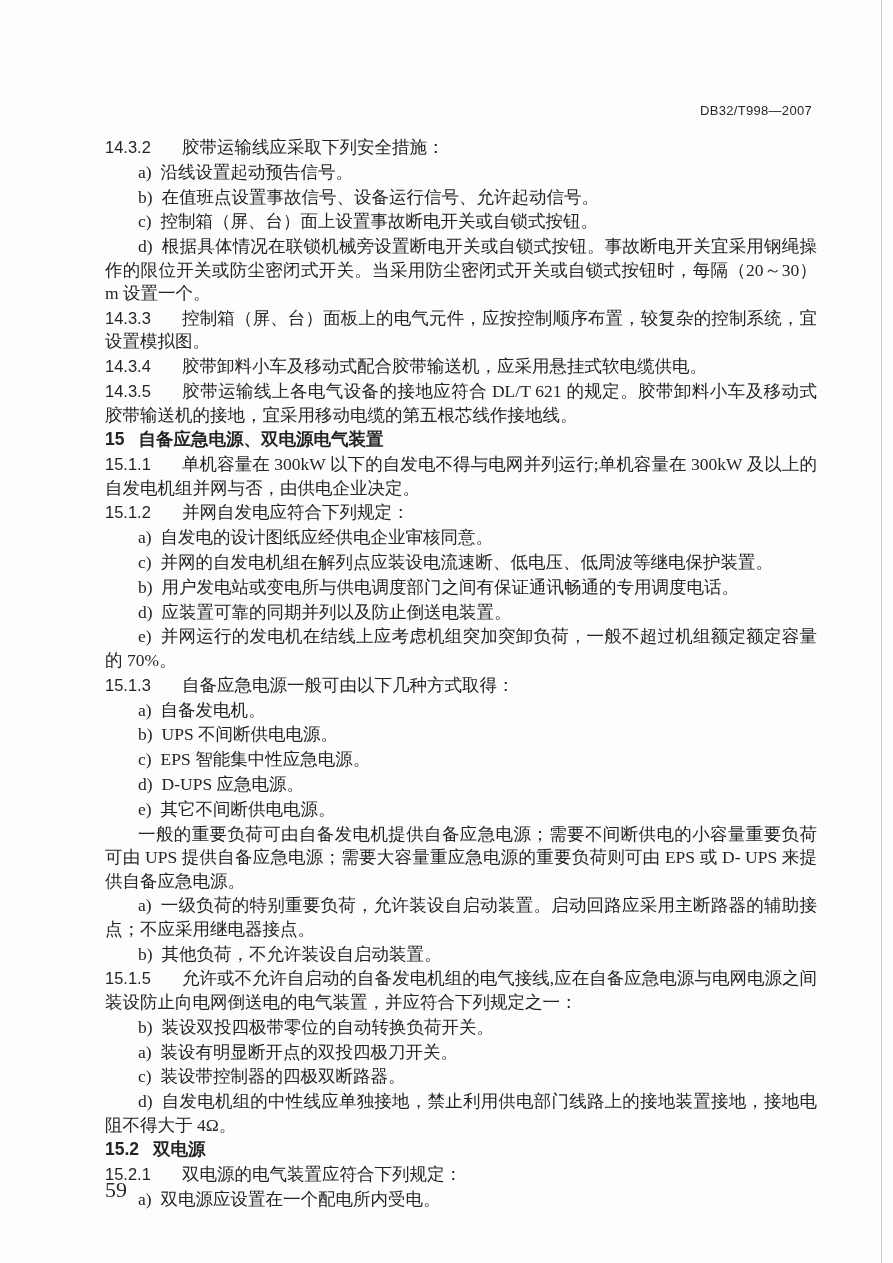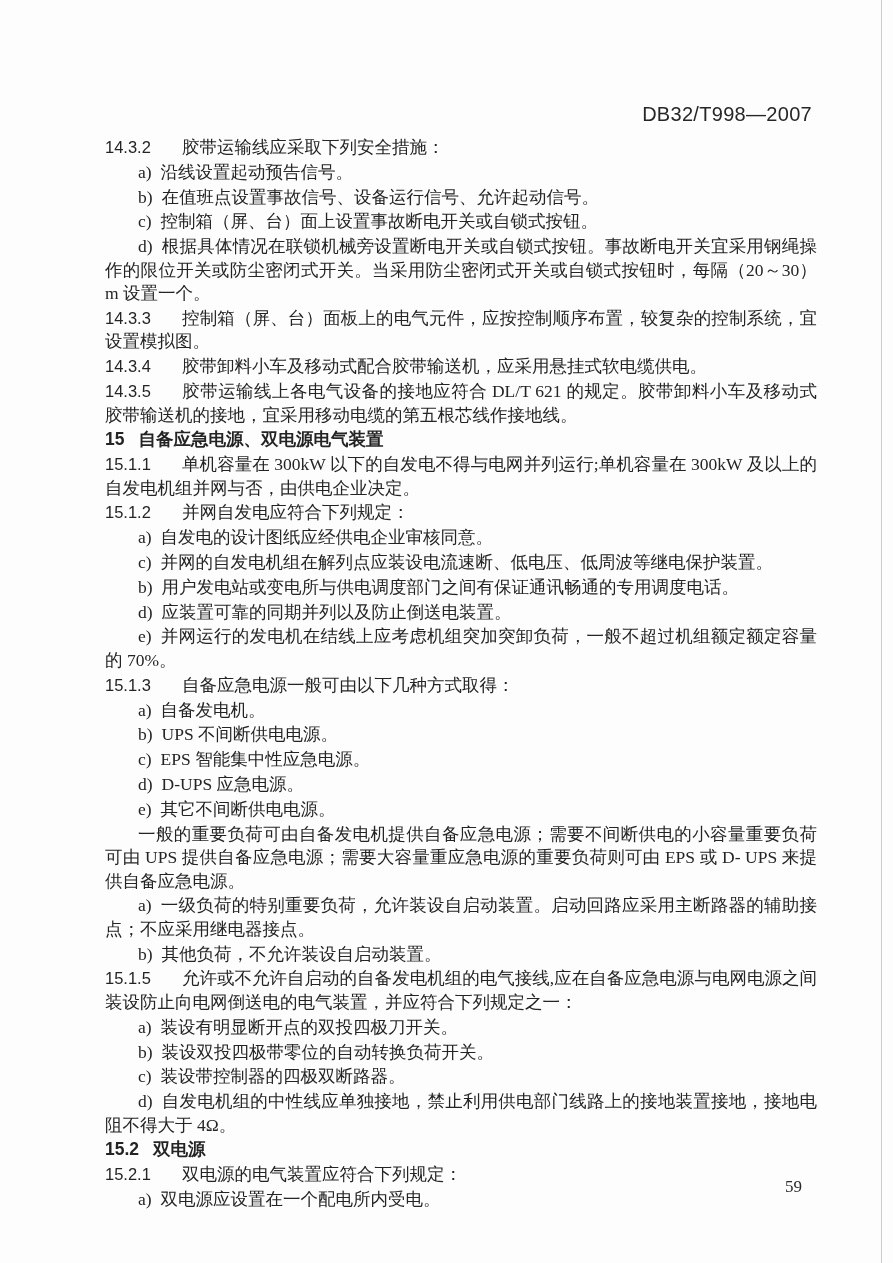--- a/index.html
+++ b/index.html
@@ -12,21 +12,21 @@
     color:#242424;
   }
   .scan-edge{
     position:absolute;left:881px;top:0;width:1px;height:1263px;
     background:#cccccc;
   }
   .doc-header{
     position:absolute;top:103px;left:105px;width:707px;
     text-align:right;
     font-family:"Liberation Sans","DejaVu Sans",sans-serif;
-    font-size:20px;letter-spacing:0.3px;color:#262626;
+    font-size:13px;letter-spacing:0.3px;color:#262626;
   }
   .content{
     position:absolute;top:136px;left:105px;width:712px;
     font-size:17.5px;line-height:23.5px;
   }
   .content p{margin:0 0 1.3px 0;text-align:justify;}
   .clause .num{
     font-family:"Liberation Sans","DejaVu Sans",sans-serif;
     font-size:16.5px;
     margin-right:31px;
@@ -36,21 +36,21 @@
   .item .num{margin-right:9px;}
   .section{
     font-weight:bold;
     font-family:Liberation Sans, sans-serif;
     font-size:17.5px;
   }
   .section .num{margin-right:14px;}
   .plain{text-indent:33px;}
   .doc-footer{
     position:absolute;top:1177px;left:105px;width:697px;
-    text-align:right;font-size:17px;color:#2a2a2a;
+    font-size:22px;color:#2a2a2a;
   }
 </style>
 </head>
 <body>
 
 <div class="scan-edge"></div>
 
 <div class="doc-header">DB32/T998—2007</div>
 
 <div class="content">
@@ -73,22 +73,22 @@
   <p class="clause"><span class="num">15.1.3</span><span>自备应急电源一般可由以下几种方式取得：</span></p>
   <p class="item"><span class="num">a)</span><span>自备发电机。</span></p>
   <p class="item"><span class="num">b)</span><span>UPS 不间断供电电源。</span></p>
   <p class="item"><span class="num">c)</span><span>EPS 智能集中性应急电源。</span></p>
   <p class="item"><span class="num">d)</span><span>D-UPS 应急电源。</span></p>
   <p class="item"><span class="num">e)</span><span>其它不间断供电电源。</span></p>
   <p class="plain"><span>一般的重要负荷可由自备发电机提供自备应急电源；需要不间断供电的小容量重要负荷可由 UPS 提供自备应急电源；需要大容量重应急电源的重要负荷则可由 EPS 或 D- UPS 来提供自备应急电源。</span></p>
   <p class="item"><span class="num">a)</span><span>一级负荷的特别重要负荷，允许装设自启动装置。启动回路应采用主断路器的辅助接点；不应采用继电器接点。</span></p>
   <p class="item"><span class="num">b)</span><span>其他负荷，不允许装设自启动装置。</span></p>
   <p class="clause"><span class="num">15.1.5</span><span>允许或不允许自启动的自备发电机组的电气接线,应在自备应急电源与电网电源之间装设防止向电网倒送电的电气装置，并应符合下列规定之一：</span></p>
+  <p class="item"><span class="num">b)</span><span>装设双投四极带零位的自动转换负荷开关。</span></p>
   <p class="item"><span class="num">a)</span><span>装设有明显断开点的双投四极刀开关。</span></p>
-  <p class="item"><span class="num">b)</span><span>装设双投四极带零位的自动转换负荷开关。</span></p>
   <p class="item"><span class="num">c)</span><span>装设带控制器的四极双断路器。</span></p>
   <p class="item"><span class="num">d)</span><span>自发电机组的中性线应单独接地，禁止利用供电部门线路上的接地装置接地，接地电阻不得大于 4Ω。</span></p>
   <p class="section"><span class="num">15.2</span><span>双电源</span></p>
   <p class="clause"><span class="num">15.2.1</span><span>双电源的电气装置应符合下列规定：</span></p>
   <p class="item"><span class="num">a)</span><span>双电源应设置在一个配电所内受电。</span></p>
   <p class="item"></p>
 </div>
 
 <div class="doc-footer">59</div>
 

